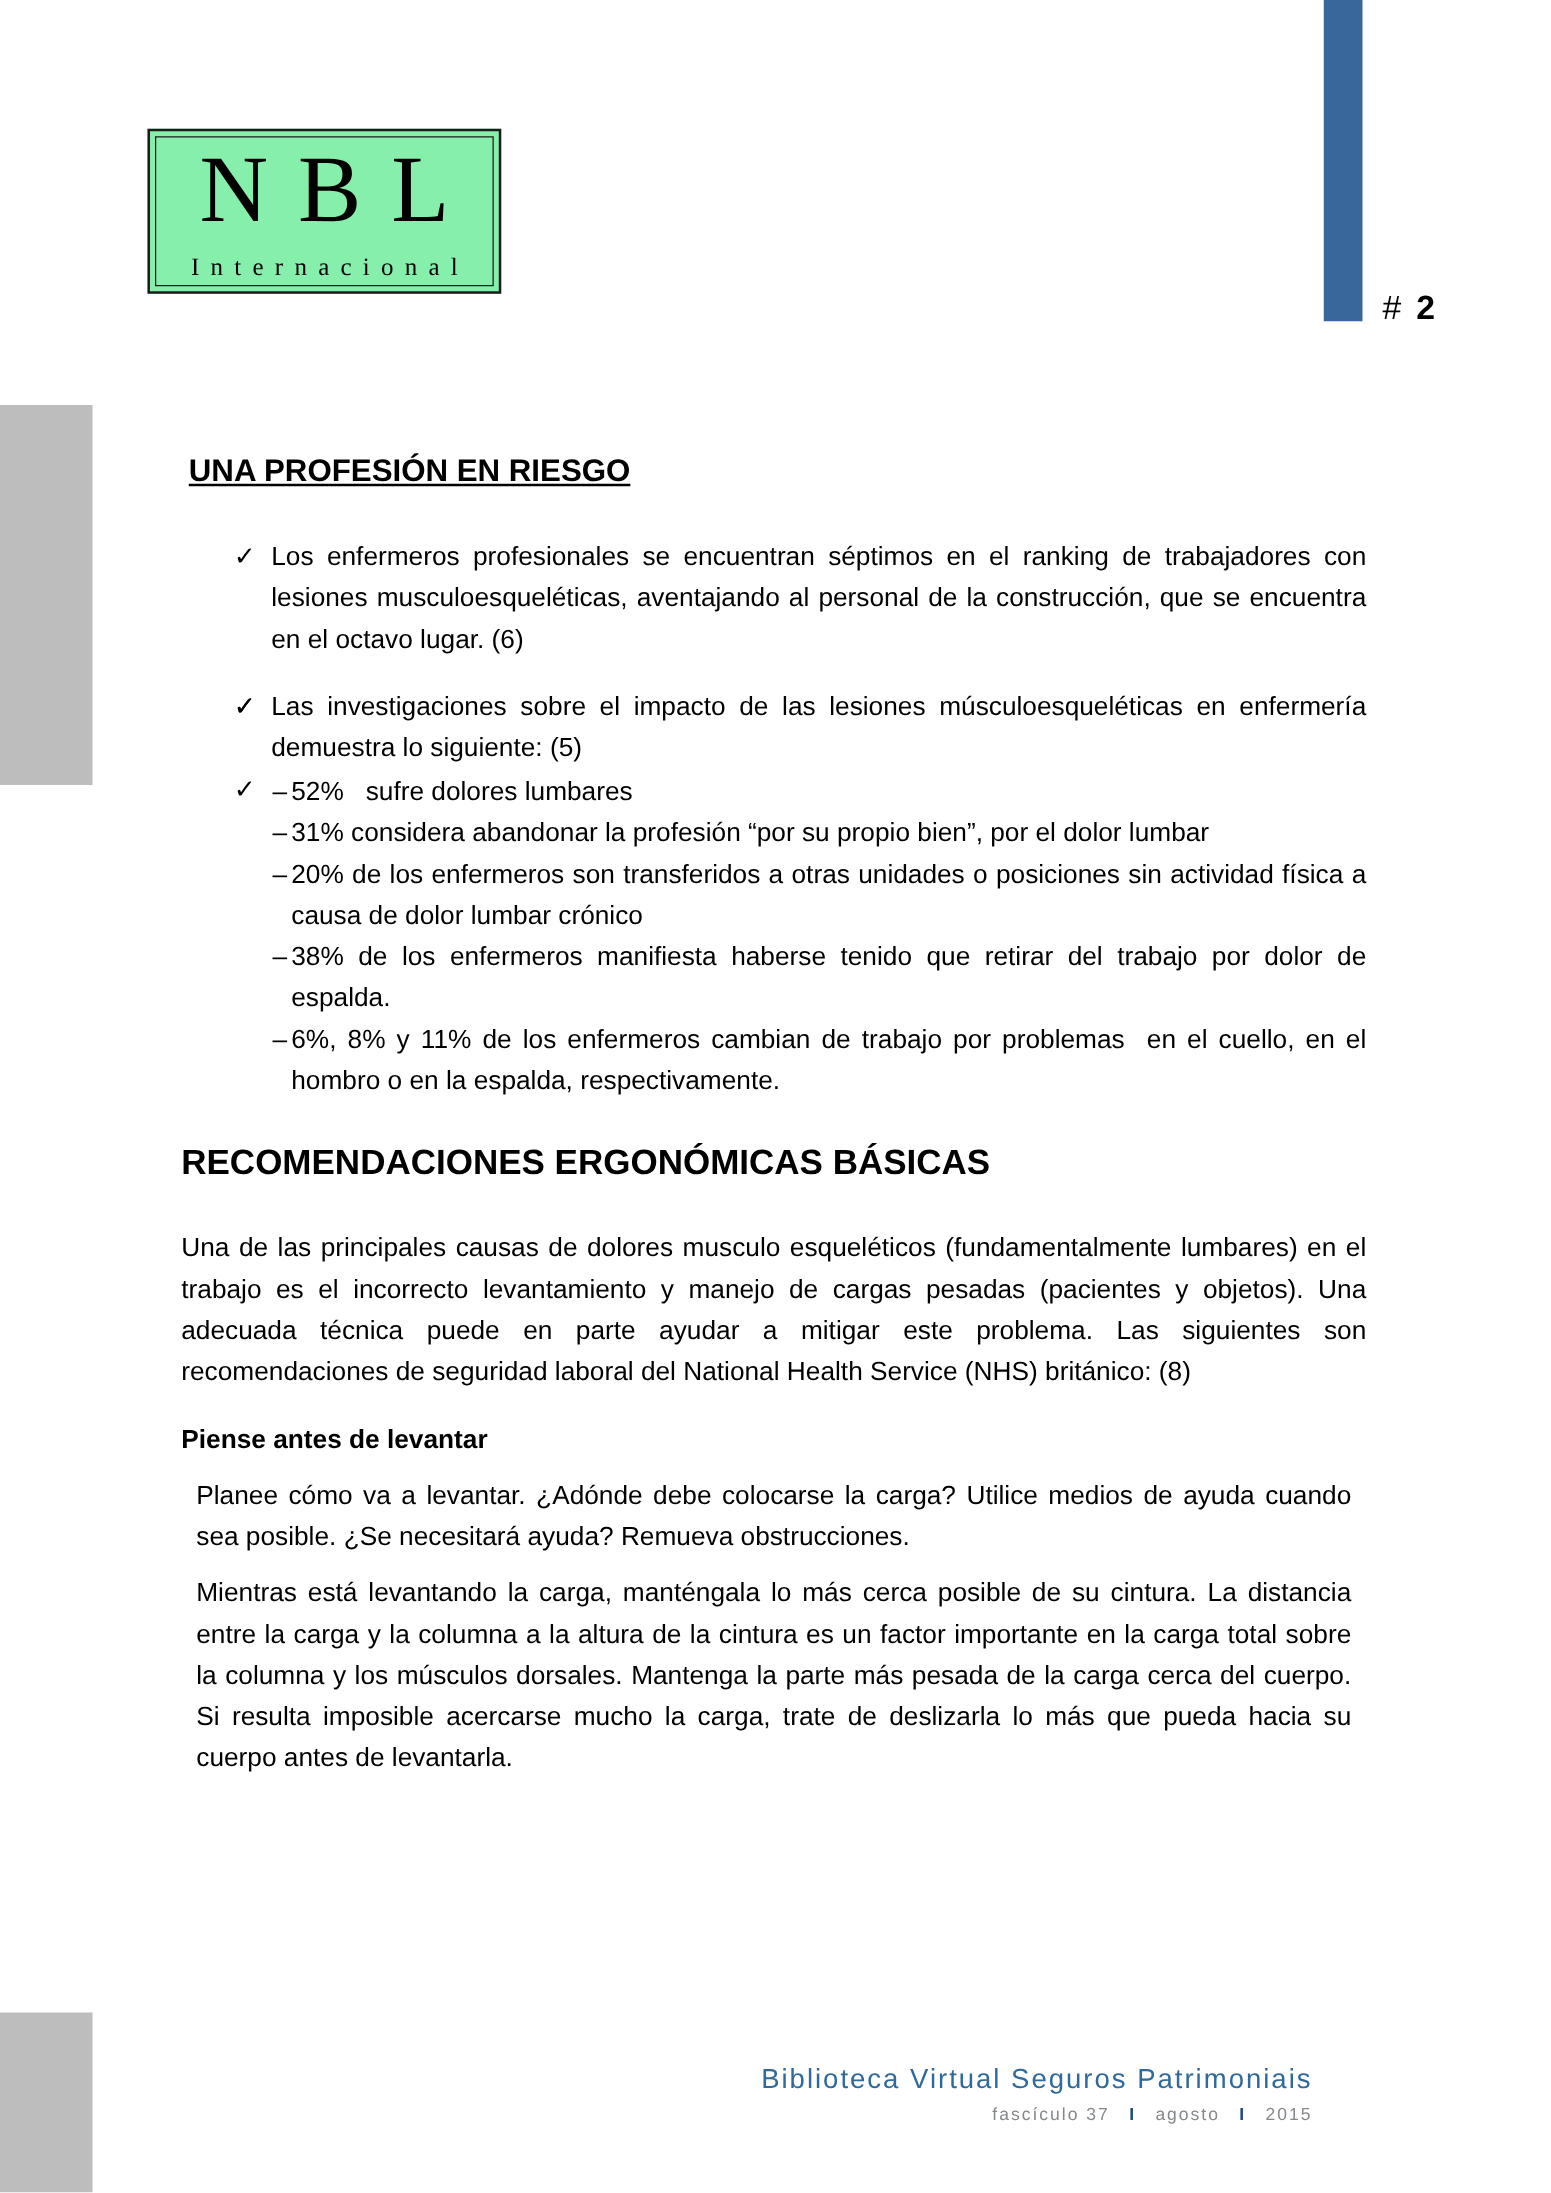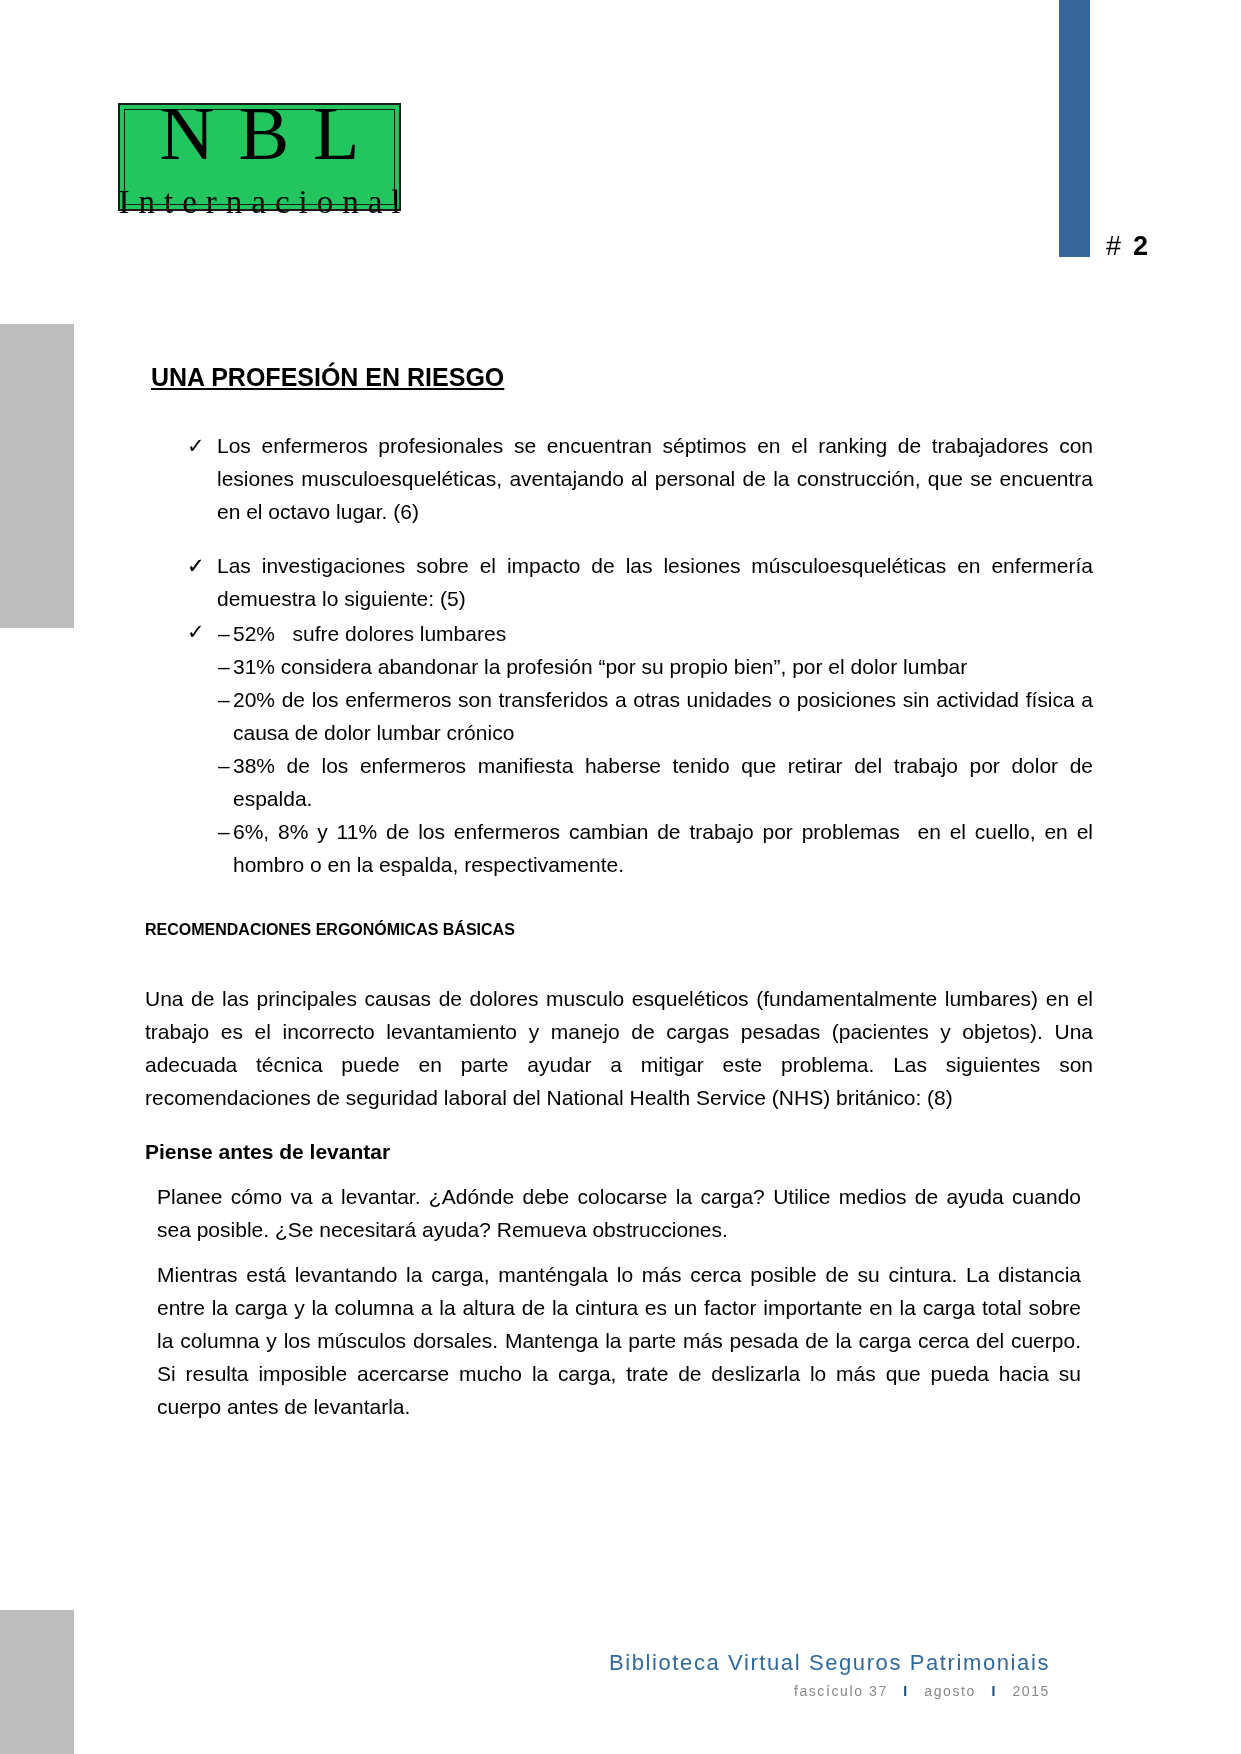--- a/index.html
+++ b/index.html
@@ -28,43 +28,43 @@
     font-size: 27px;
     white-space: nowrap;
   }
   .page-number .hash { font-weight: 400; margin-right: 12px; }
   .page-number .num  { font-weight: 700; }
 
   
   .logo-box {
     position: absolute;
     left: 118px; top: 103px;
-    width: 283px; height: 108px;
+    width: 283px; height: 132px;
     border: 2px solid #1c1c1c;
     padding: 4px;
     box-sizing: border-box;
-    background: #22c55e;
+    background: #86efac;
   }
   .logo-inner {
     border: 1px solid #1c1c1c;
     width: 100%; height: 100%;
     box-sizing: border-box;
     display: flex; flex-direction: column;
     align-items: center; justify-content: center;
     font-family: "Liberation Serif", serif;
   }
   .logo-name {
     font-size: 76px;
     line-height: 78px;
     letter-spacing: 24px;
     padding-left: 24px; 
     font-weight: 400;
   }
   .logo-subtitle {
-    font-size: 33px;
+    font-size: 20px;
     letter-spacing: 9px;
     padding-left: 9px;
     margin-top: 12px;
     font-weight: 400;
   }
 
   
   .gray-block { position: absolute; left: 0; width: 74px; background: #BDBDBD; }
   .gray-block.top { top: 324px; height: 304px; }
   .gray-block.bottom { top: 1610px; height: 144px; }
@@ -89,21 +89,21 @@
   .check-list li.tight { margin-bottom: 0; }
   .check-list .marker {
     position: absolute; left: -30px; top: 0;
     font-weight: 400;
   }
   .dash-list { list-style: none; margin: 2px 0 0 0; padding: 0 0 0 88px; }
   .dash-list li { position: relative; text-align: justify; }
   .dash-list .marker { position: absolute; left: -15px; top: 0; }
 
   .section-title2 {
-    font-size: 16px;
+    font-size: 28px;
     font-weight: 700;
     line-height: 28px;
     margin: 35px 0 0 0;
   }
   p.intro { text-align: justify; margin: 38px 0 0 0; }
   .sub-heading { font-size: 21px; font-weight: 700; line-height: 33px; margin: 21px 0 0 0; }
   .sub-heading.second { margin-top: 30px; }
   p.sub-body { text-align: justify; margin: 12px; }
 
   

